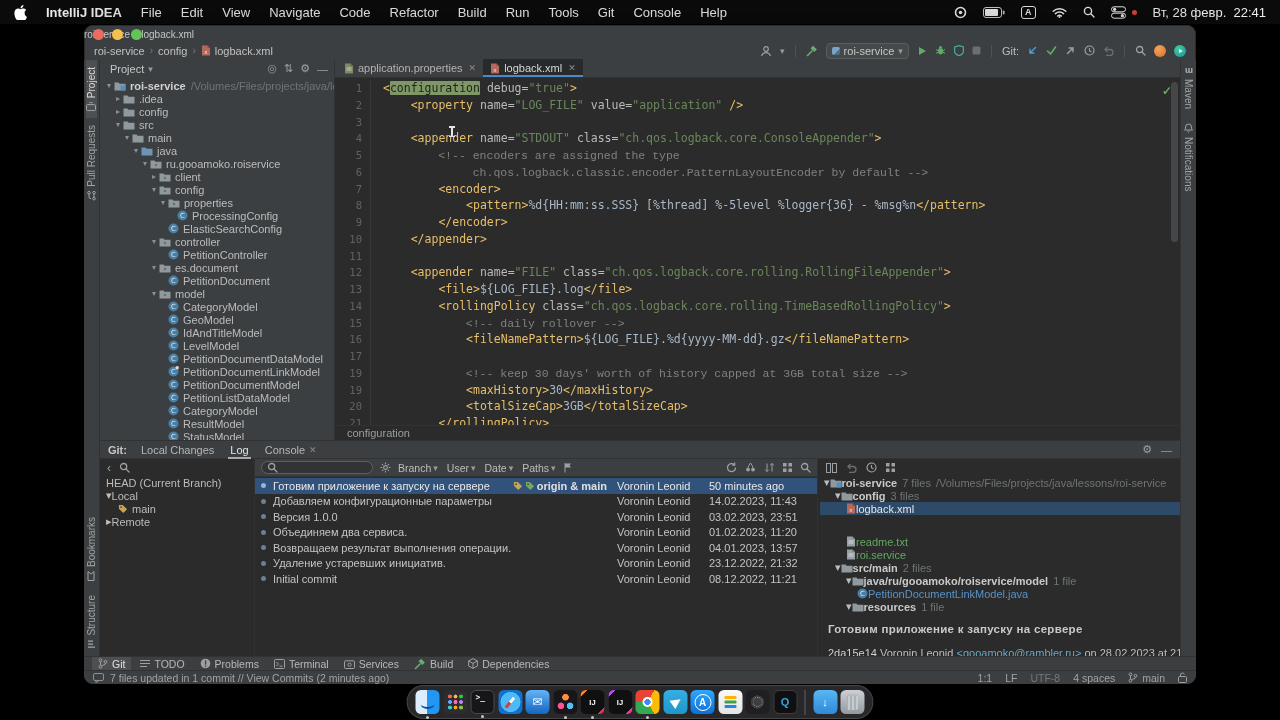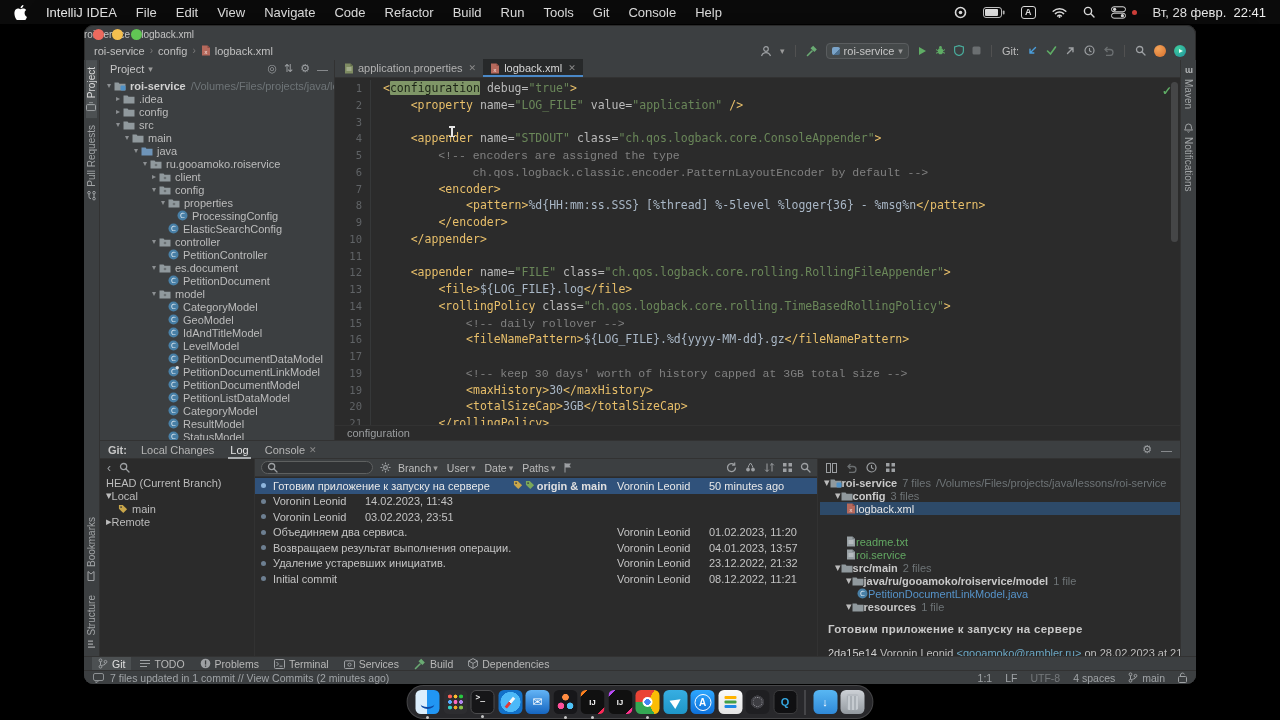--- a/index.html
+++ b/index.html
@@ -5,21 +5,21 @@
   *{margin:0;padding:0;box-sizing:border-box;}
   html,body{width:1280px;height:720px;overflow:hidden;}
   body{background:#000;font-family:"Liberation Sans",sans-serif;position:relative;-webkit-font-smoothing:antialiased;}
   svg{display:block;}
   .icon{display:inline-flex;align-items:center;justify-content:center;flex:none;}
 
   
   .menubar{position:absolute;left:0;top:0;width:1280px;height:24px;background:#0b0b0b;display:flex;align-items:center;justify-content:space-between;padding:0 14px;color:#ededed;font-size:13px;}
   .mb-left{display:flex;align-items:center;gap:19px;}
   .mb-item{white-space:nowrap;}
-  .mb-item.bold{font-weight:normal;}
+  .mb-item.bold{font-weight:bold;}
   .mb-right{display:flex;align-items:center;gap:16px;}
   .kbd-a{border:1.4px solid #e8e8e8;border-radius:3px;font-size:9px;line-height:11px;padding:0 3px;font-weight:bold;}
   .cc-dot{width:5px;height:5px;border-radius:50%;background:#e0443e;margin-left:-10px;}
   .mb-clock{white-space:pre;}
 
   
   .win{position:absolute;left:84px;top:25px;width:1112px;height:659px;background:#3c3f41;border-radius:9px;box-shadow:0 22px 60px rgba(0,0,0,.75), inset 0 0 0 1px #2a2a2a;display:flex;flex-direction:column;overflow:hidden;font-size:11px;color:#bbbbbb;}
   .titlebar{height:18px;position:relative;flex:none;}
   .lights{position:absolute;left:9px;top:4px;display:flex;gap:8px;}
   .light{width:11px;height:11px;border-radius:50%;}
@@ -105,21 +105,21 @@
   .filterbar{height:18px;flex:none;background:#3c3f41;border-bottom:1px solid #323232;display:flex;align-items:center;gap:7px;padding:0 6px;}
   .fsearch{width:112px;height:13px;background:#313335;border:1px solid #5e6060;border-radius:7px;display:flex;align-items:center;padding:0 5px;gap:3px;color:#8a8d8f;}
   .fsel{display:flex;align-items:center;gap:2px;color:#bdbdbd;font-size:10.5px;}
   .fb-right{margin-left:auto;display:flex;align-items:center;gap:8px;}
   .commitlist{flex:1;overflow:hidden;padding-top:1px;}
   .crow{height:15.5px;display:flex;align-items:center;color:#c3c3c3;font-size:11px;padding-right:4px;}
   .crow.sel{background:#30527b;color:#e8e8e8;}
   .cdot{width:5px;height:5px;border-radius:50%;background:#6d7f91;margin:0 7px 0 6px;flex:none;}
   .crow.sel .cdot{background:#8fb6dd;}
   .cmsg{flex:1;overflow:hidden;white-space:nowrap;text-overflow:clip;}
-  .ctags{display:flex;align-items:flex-start;gap:2px;font-weight:bold;color:#e0e0e0;margin-right:10px;white-space:nowrap;}
+  .ctags{display:flex;align-items:center;gap:2px;font-weight:bold;color:#e0e0e0;margin-right:10px;white-space:nowrap;}
   .cauthor{width:92px;flex:none;white-space:nowrap;}
   .cdate{width:104px;flex:none;white-space:nowrap;}
   .details{flex:1;display:flex;flex-direction:column;min-width:0;background:#2b2b2b;}
   .dtoolbar{height:17px;flex:none;display:flex;align-items:center;gap:9px;padding:0 8px;color:#9da0a3;}
   .dtree{flex:none;overflow:hidden;padding-left:2px;}
   .drow{height:13px;display:flex;align-items:center;white-space:nowrap;font-size:11px;color:#bcbcbc;}
   .drow .dlab{font-weight:bold;color:#c9c9c9;}
   .drow.file .dlab{font-weight:normal;}
   .drow.green .dlab{color:#62a762;}
   .drow.blue .dlab{color:#5693c9;}
@@ -910,25 +910,27 @@
                         <circle cx="3.4" cy="3.4" r="1" fill="#3c3f41"></circle>
                       </svg>
                     </span>
                     <span>origin &amp; main</span>
                   </span>
                   <span class="cauthor">Voronin Leonid</span>
                   <span class="cdate">50 minutes ago</span>
                 </div>
                 <div class="crow">
                   <span class="cdot"></span>
+                  <span class="cmsg">Добавляем конфигурационные параметры</span>
                   <span class="cauthor">Voronin Leonid</span>
                   <span class="cdate">14.02.2023, 11:43</span>
                 </div>
                 <div class="crow">
                   <span class="cdot"></span>
+                  <span class="cmsg">Версия 1.0.0</span>
                   <span class="cauthor">Voronin Leonid</span>
                   <span class="cdate">03.02.2023, 23:51</span>
                 </div>
                 <div class="crow">
                   <span class="cdot"></span>
                   <span class="cmsg">Объединяем два сервиса.</span>
                   <span class="cauthor">Voronin Leonid</span>
                   <span class="cdate">01.02.2023, 11:20</span>
                 </div>
                 <div class="crow">

